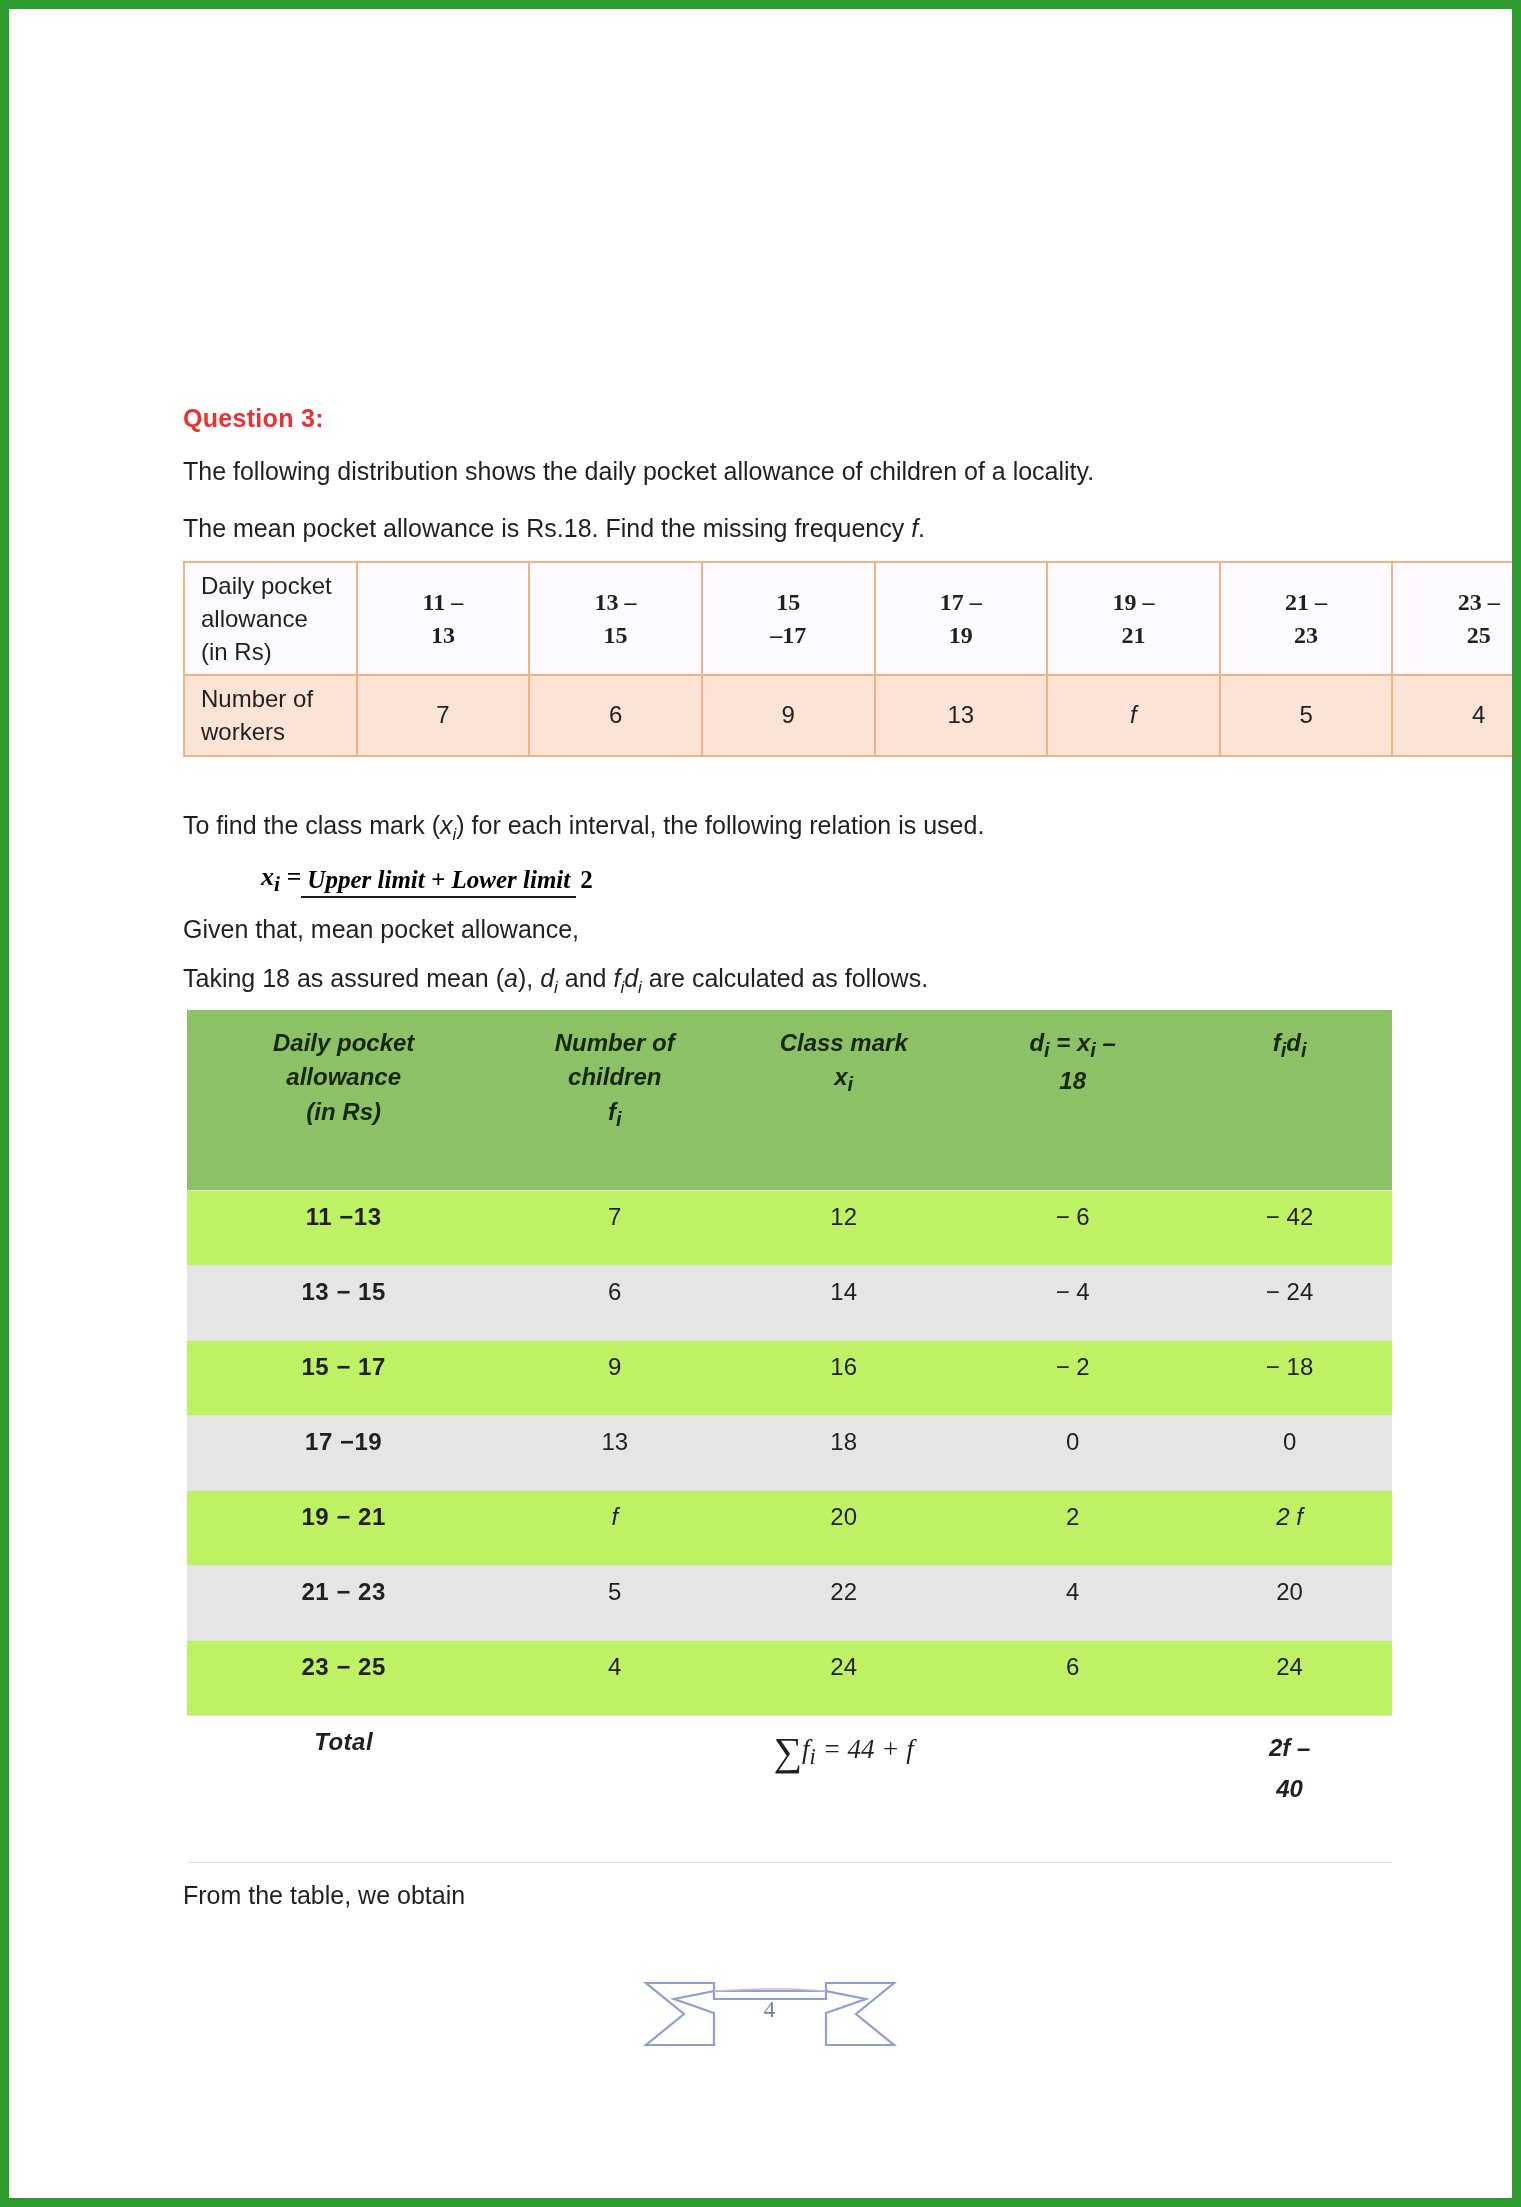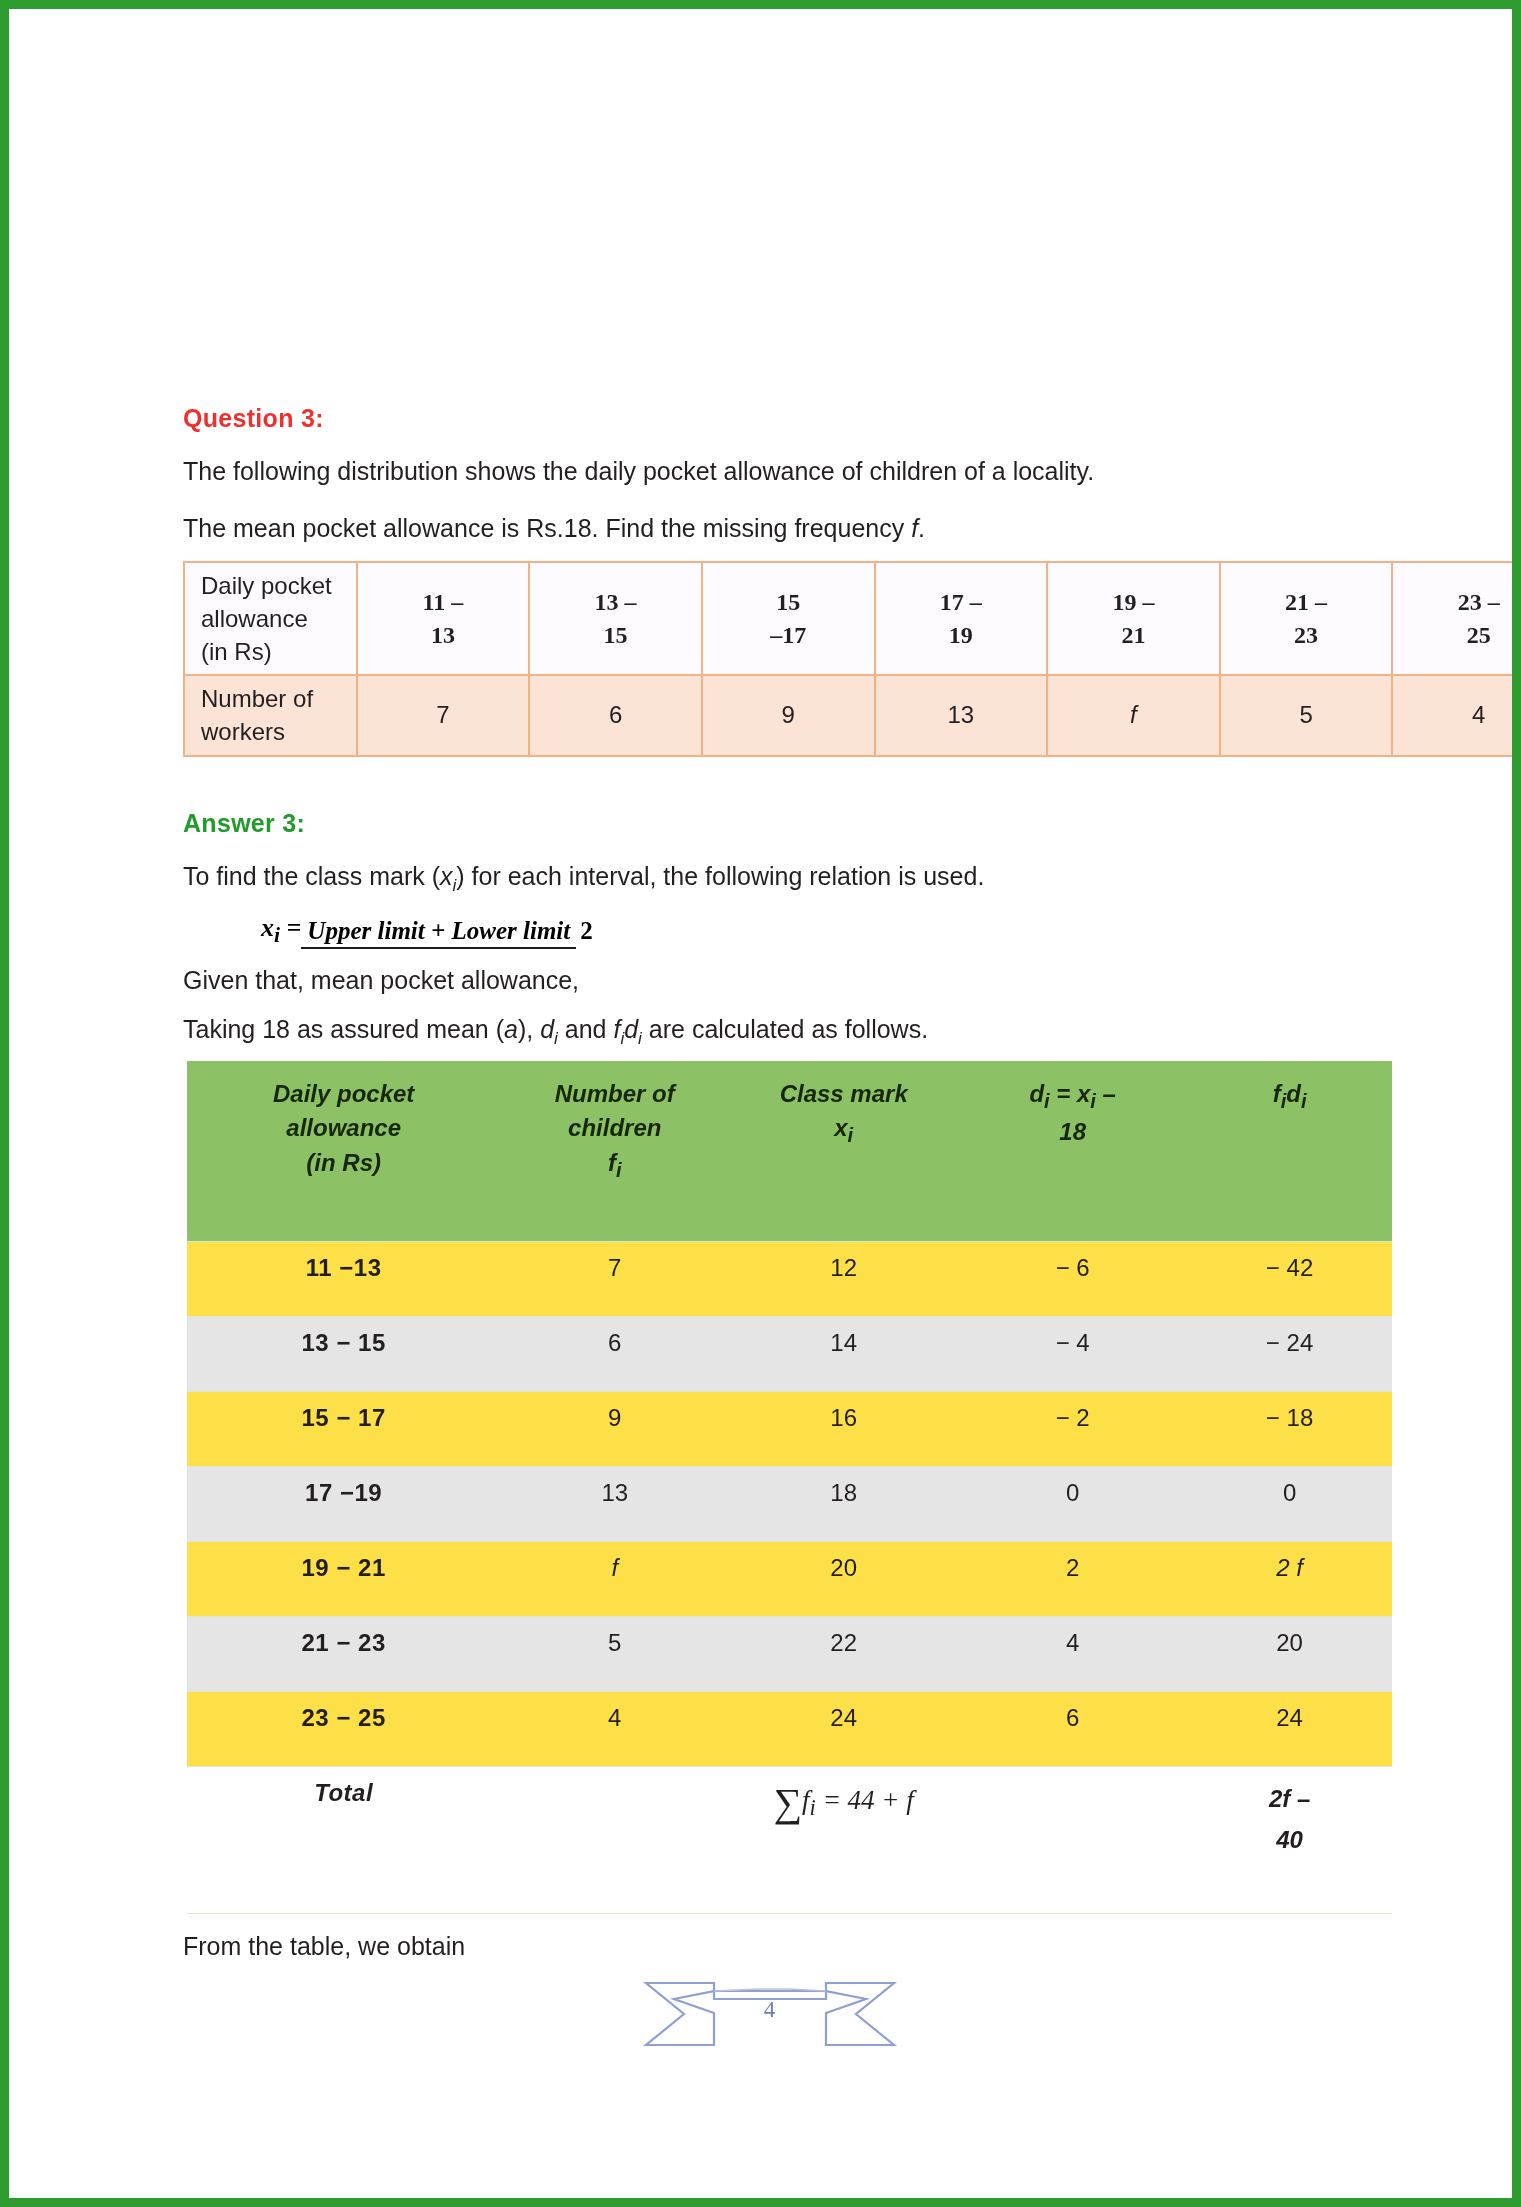--- a/index.html
+++ b/index.html
@@ -135,21 +135,21 @@
   }
   table.t2 td {
     font-size: 24px;
     color: #231f20;
     text-align: center;
     vertical-align: top;
     padding: 12px 4px 34px 4px;
     border-top: 1px solid #dfe6d4;
     border-bottom: 1px solid #dfe6d4;
   }
-  table.t2 tr.alt td { background: #fde047; }
+  table.t2 tr.alt td { background: #bef264; }
   table.t2 tr.plain td { background: #e5e5e5; }
   table.t2 td.interval {
     font-weight: bold;
     letter-spacing: 0.5px;
   }
   table.t2 td i { font-style: italic; }
   table.t2 tr.total td {
     background: #ffffff;
     padding-bottom: 52px;
   }
@@ -229,21 +229,20 @@
           <td class="val">6</td>
           <td class="val">9</td>
           <td class="val">13</td>
           <td class="val"><i>f</i></td>
           <td class="val">5</td>
           <td class="val">4</td>
         </tr>
       </tbody>
     </table>
 
-    <div class="a-heading">Answer 3:</div>
 
     <p class="para tight"><span>To find the class mark (</span><i>x</i><sub class="it">i</sub><span>) for each interval, the following relation is used.</span></p>
 
     <div class="formula-wrap">
       <span class="formula-lhs"><span>x</span><sub>i</sub> <span>=</span></span>
       <span class="frac">
         <span class="num">Upper limit + Lower limit</span>
         <span class="den">2</span>
       </span>
     </div>

